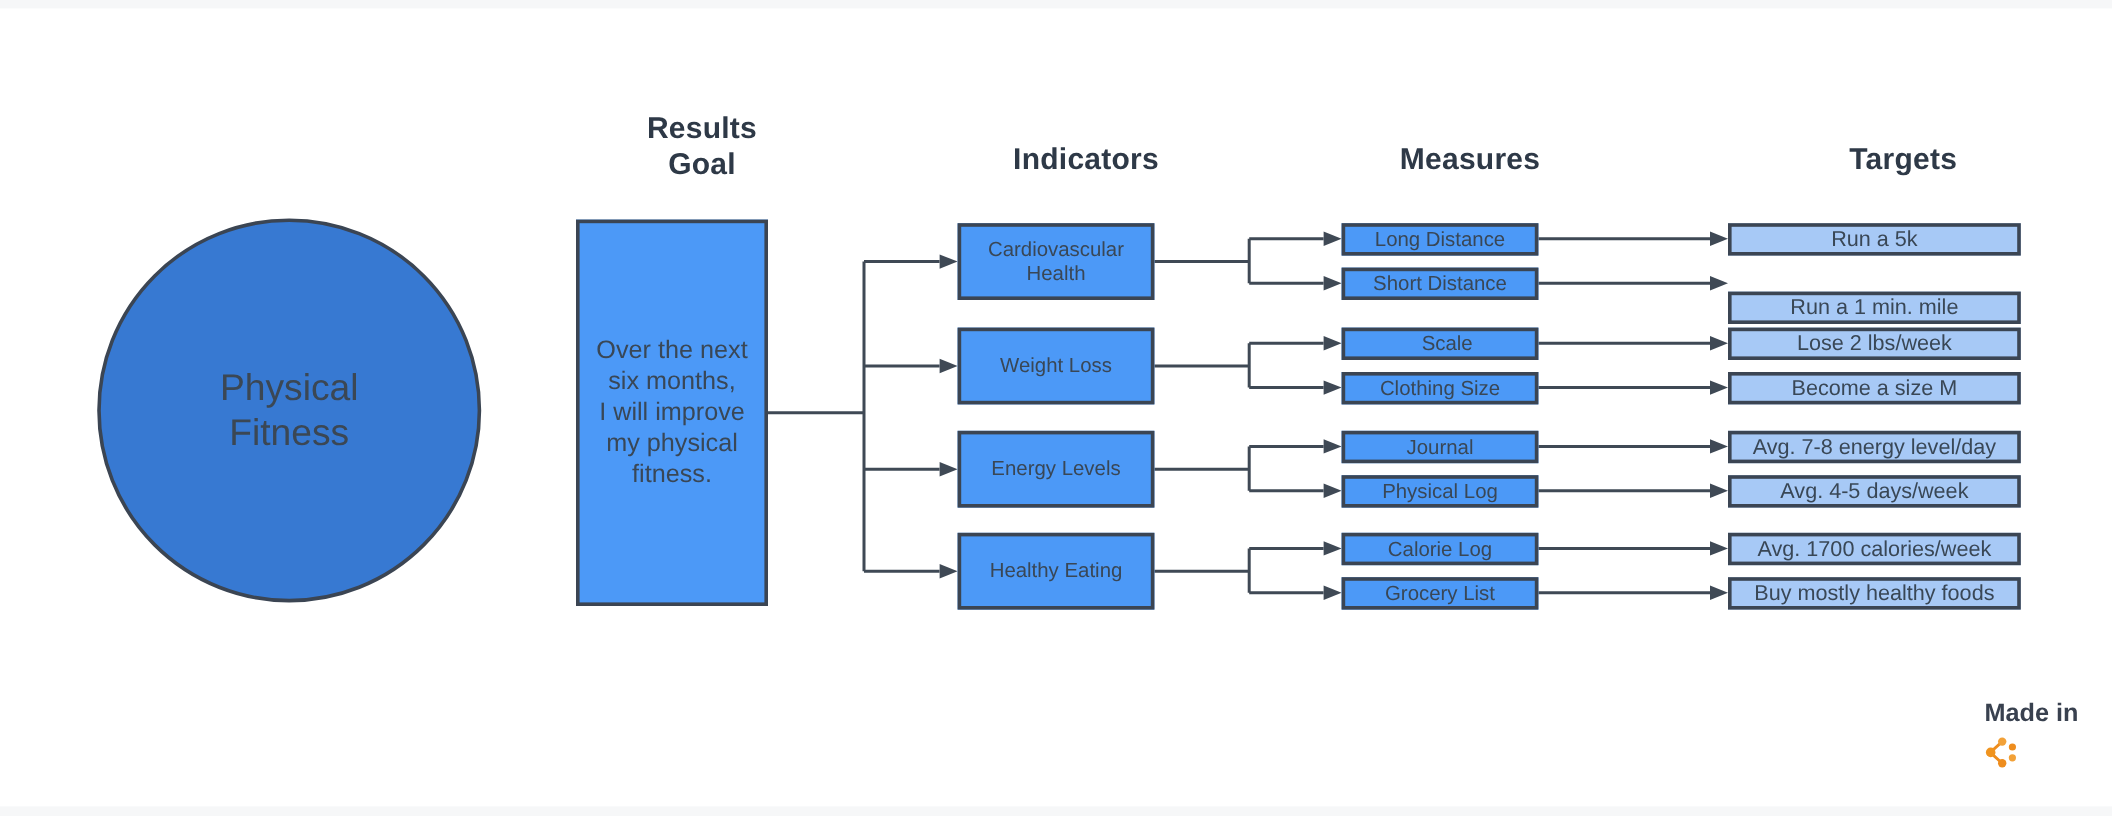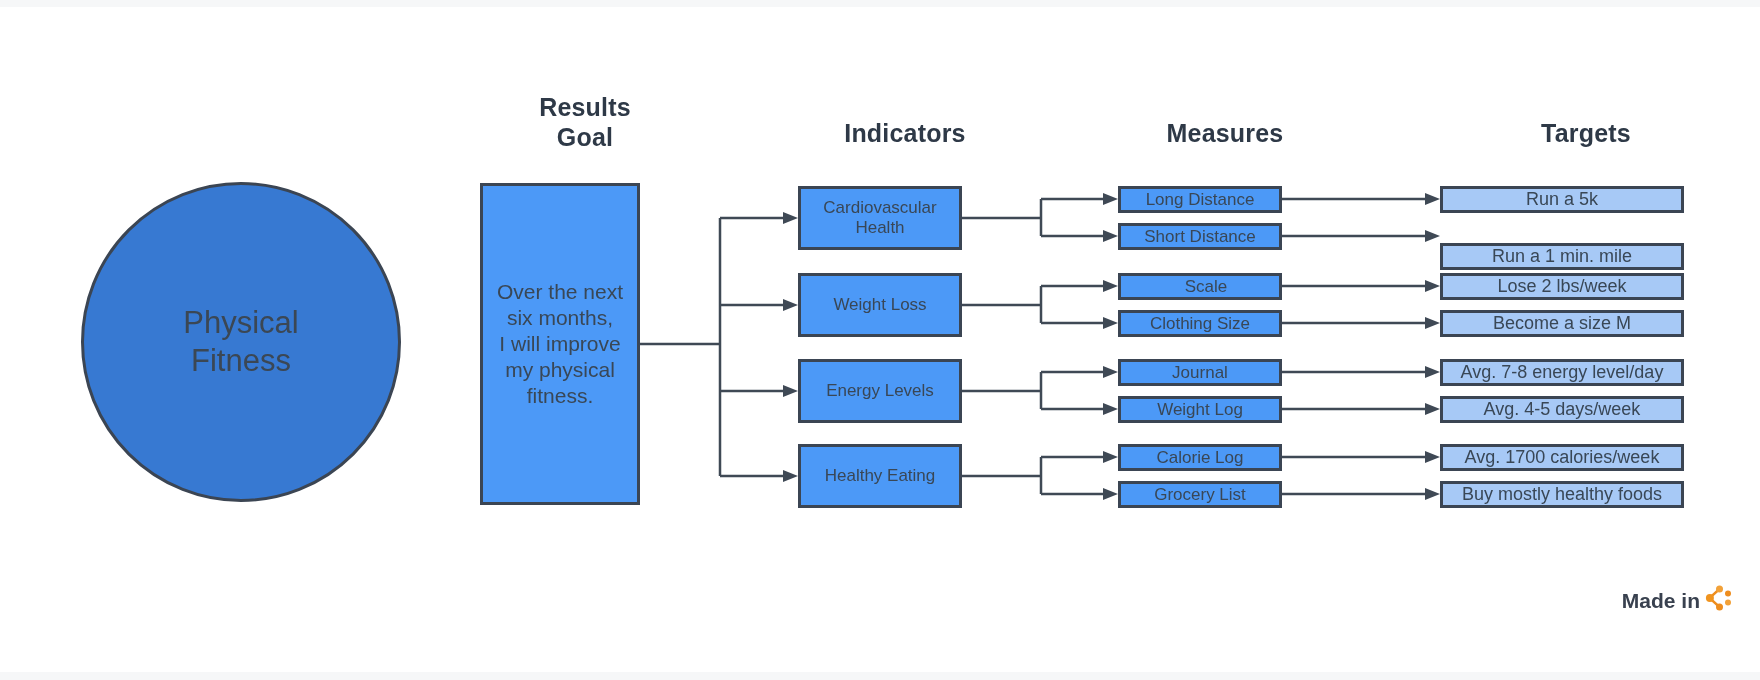--- a/index.html
+++ b/index.html
@@ -54,21 +54,21 @@
     left:1118px;width:164px;height:27px;
     background:var(--node-fill);font-size:17px;
   }
   .node.targ{
     left:1440px;width:244px;height:27px;
     background:var(--target-fill);font-size:18px;
   }
 
   #branding{
     position:absolute;right:28px;top:583px;
-    display:flex;align-items:flex-end;gap:5px;
+    display:flex;flex-direction:column;align-items:flex-start;gap:5px;
   }
   #made-in{font-size:21px;font-weight:700;color:#39414F;}
   #logo-row{display:flex;align-items:center;gap:8px;cursor:pointer;}
   #wordmark{font-size:31px;color:#39414F;letter-spacing:-0.3px;}
   #wordmark .b{font-weight:700;}
   #wordmark .r{font-weight:400;}
 </style>
 </head>
 <body>
 
@@ -130,21 +130,21 @@
 Health</span></div>
   <div class="node ind" style="top:273px;"><span>Weight Loss</span></div>
   <div class="node ind" style="top:359px;"><span>Energy Levels</span></div>
   <div class="node ind" style="top:444px;"><span>Healthy Eating</span></div>
 
   <div class="node meas" style="top:186px;justify-content:center;"><span>Long Distance</span></div>
   <div class="node meas" style="top:223px;"><span>Short Distance</span></div>
   <div class="node meas" style="top:273px;padding-left:12px;"><span>Scale</span></div>
   <div class="node meas" style="top:310px;"><span>Clothing Size</span></div>
   <div class="node meas" style="top:359px;"><span>Journal</span></div>
-  <div class="node meas" style="top:396px;"><span>Weight Log</span></div>
+  <div class="node meas" style="top:396px;"><span>Physical Log</span></div>
   <div class="node meas" style="top:444px;"><span>Calorie Log</span></div>
   <div class="node meas" style="top:481px;"><span>Grocery List</span></div>
 
   <div class="node targ" style="top:186px;"><span>Run a 5k</span></div>
   <div class="node targ" style="top:223px;margin-top:20px;"><span>Run a 1 min. mile</span></div>
   <div class="node targ" style="top:273px;"><span>Lose 2 lbs/week</span></div>
   <div class="node targ" style="top:310px;"><span>Become a size M</span></div>
   <div class="node targ" style="top:359px;"><span>Avg. 7-8 energy level/day</span></div>
   <div class="node targ" style="top:396px;"><span>Avg. 4-5 days/week</span></div>
   <div class="node targ" style="top:444px;"><span>Avg. 1700 calories/week</span></div>

